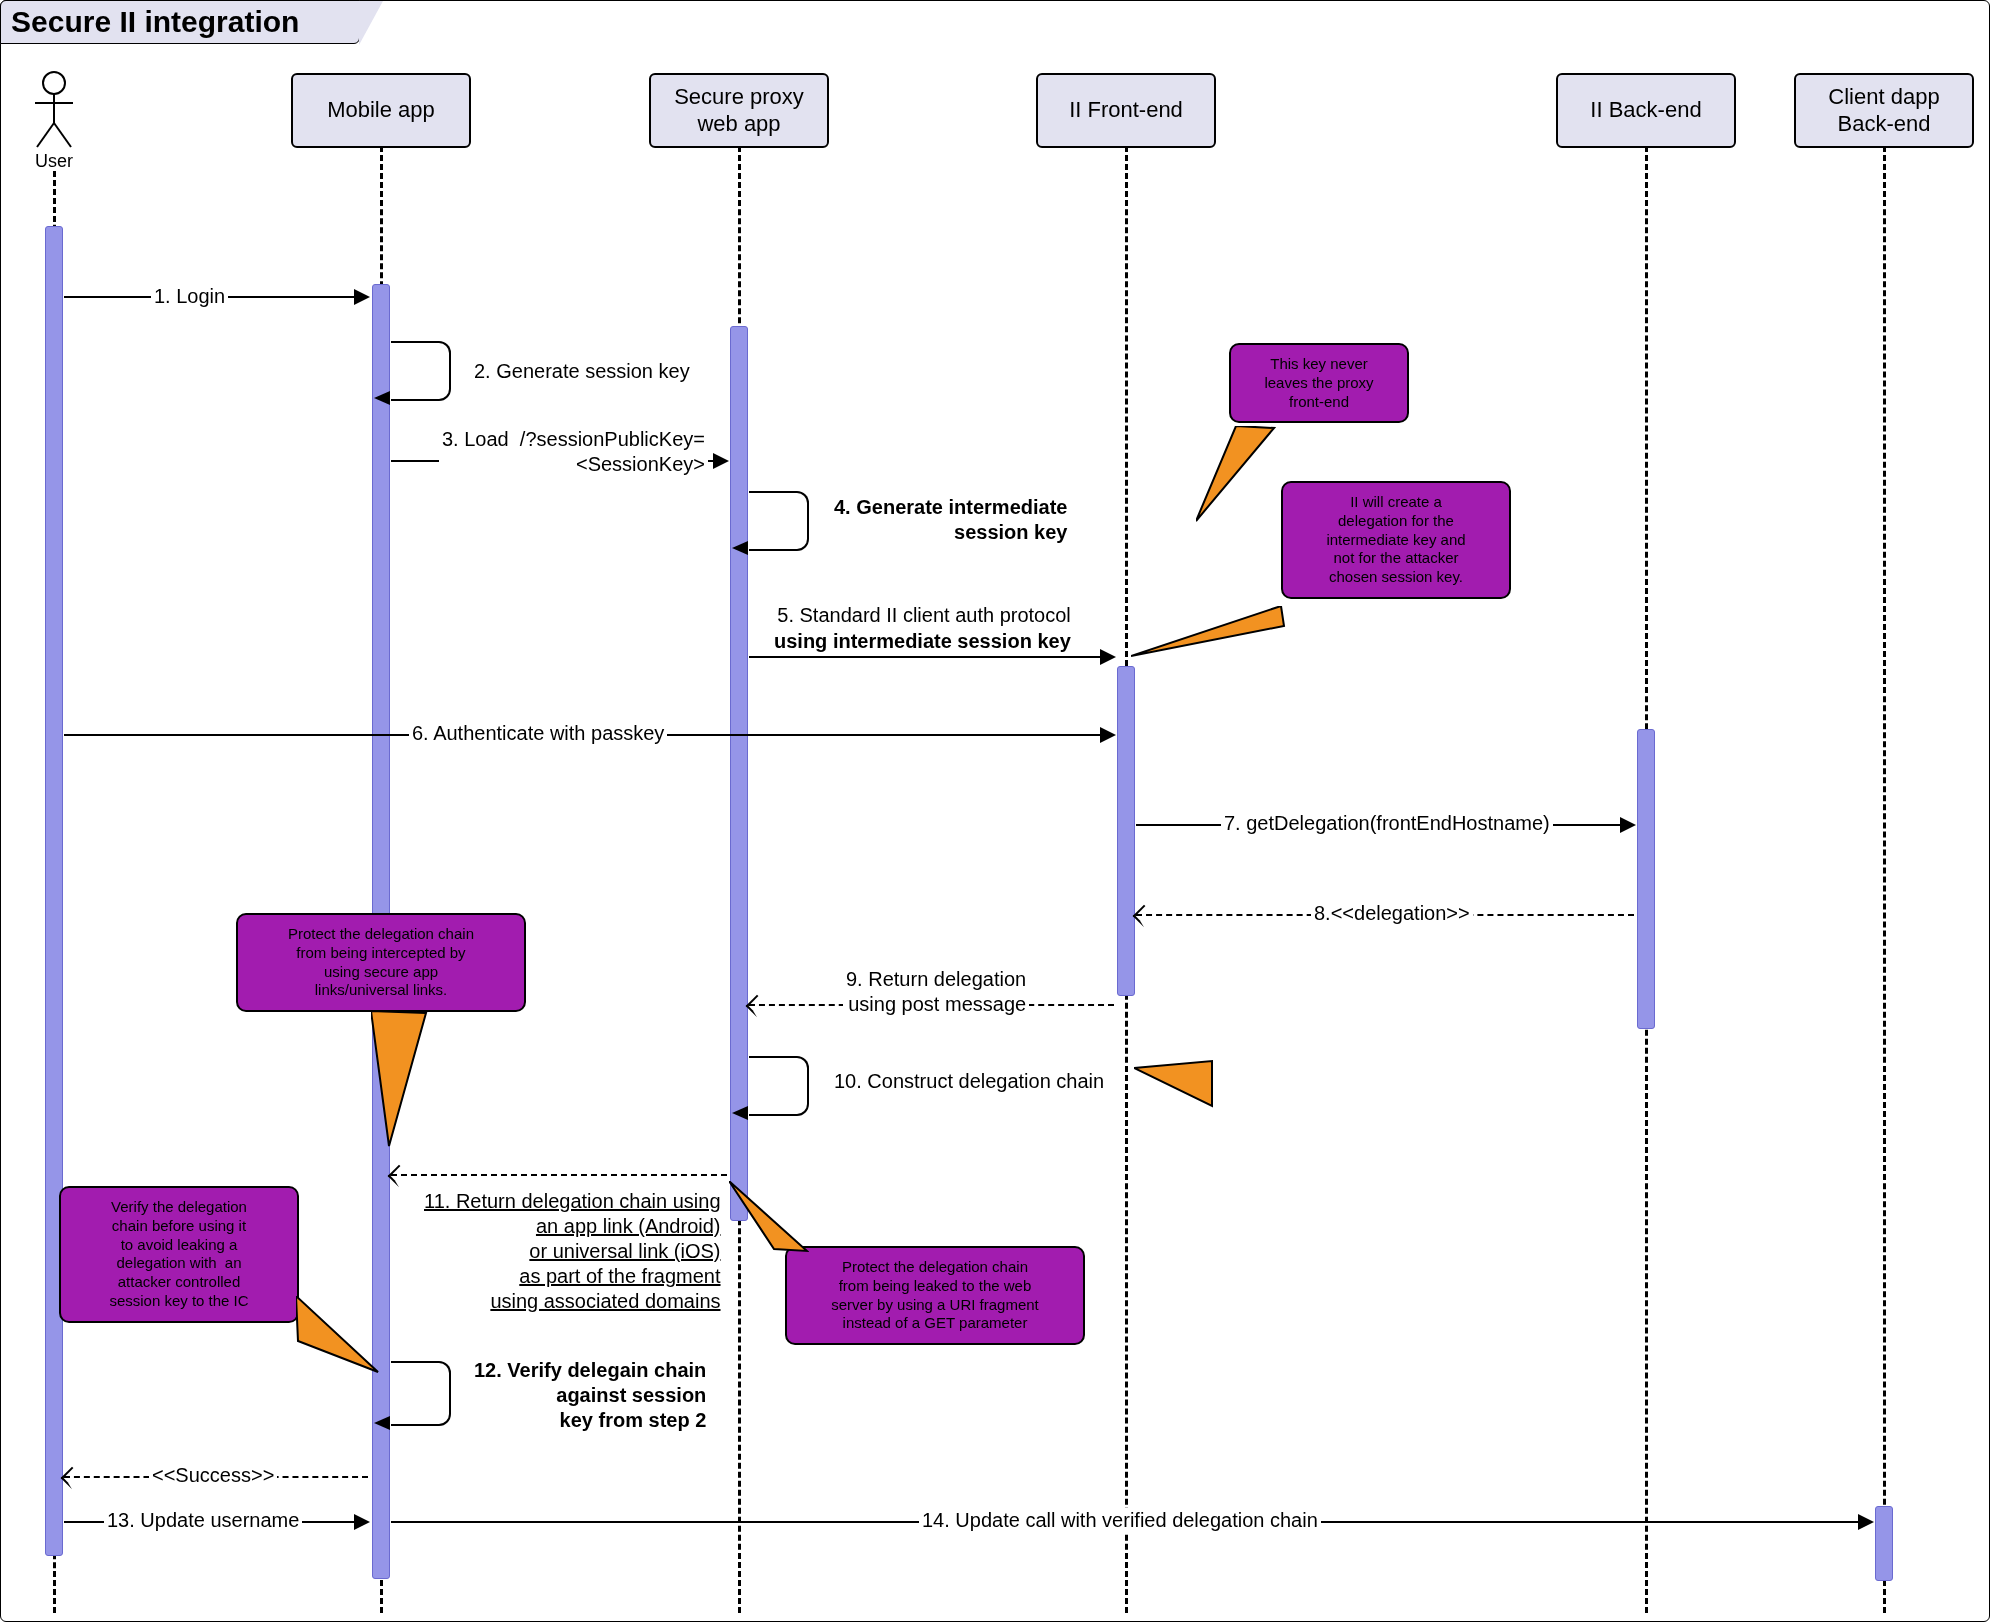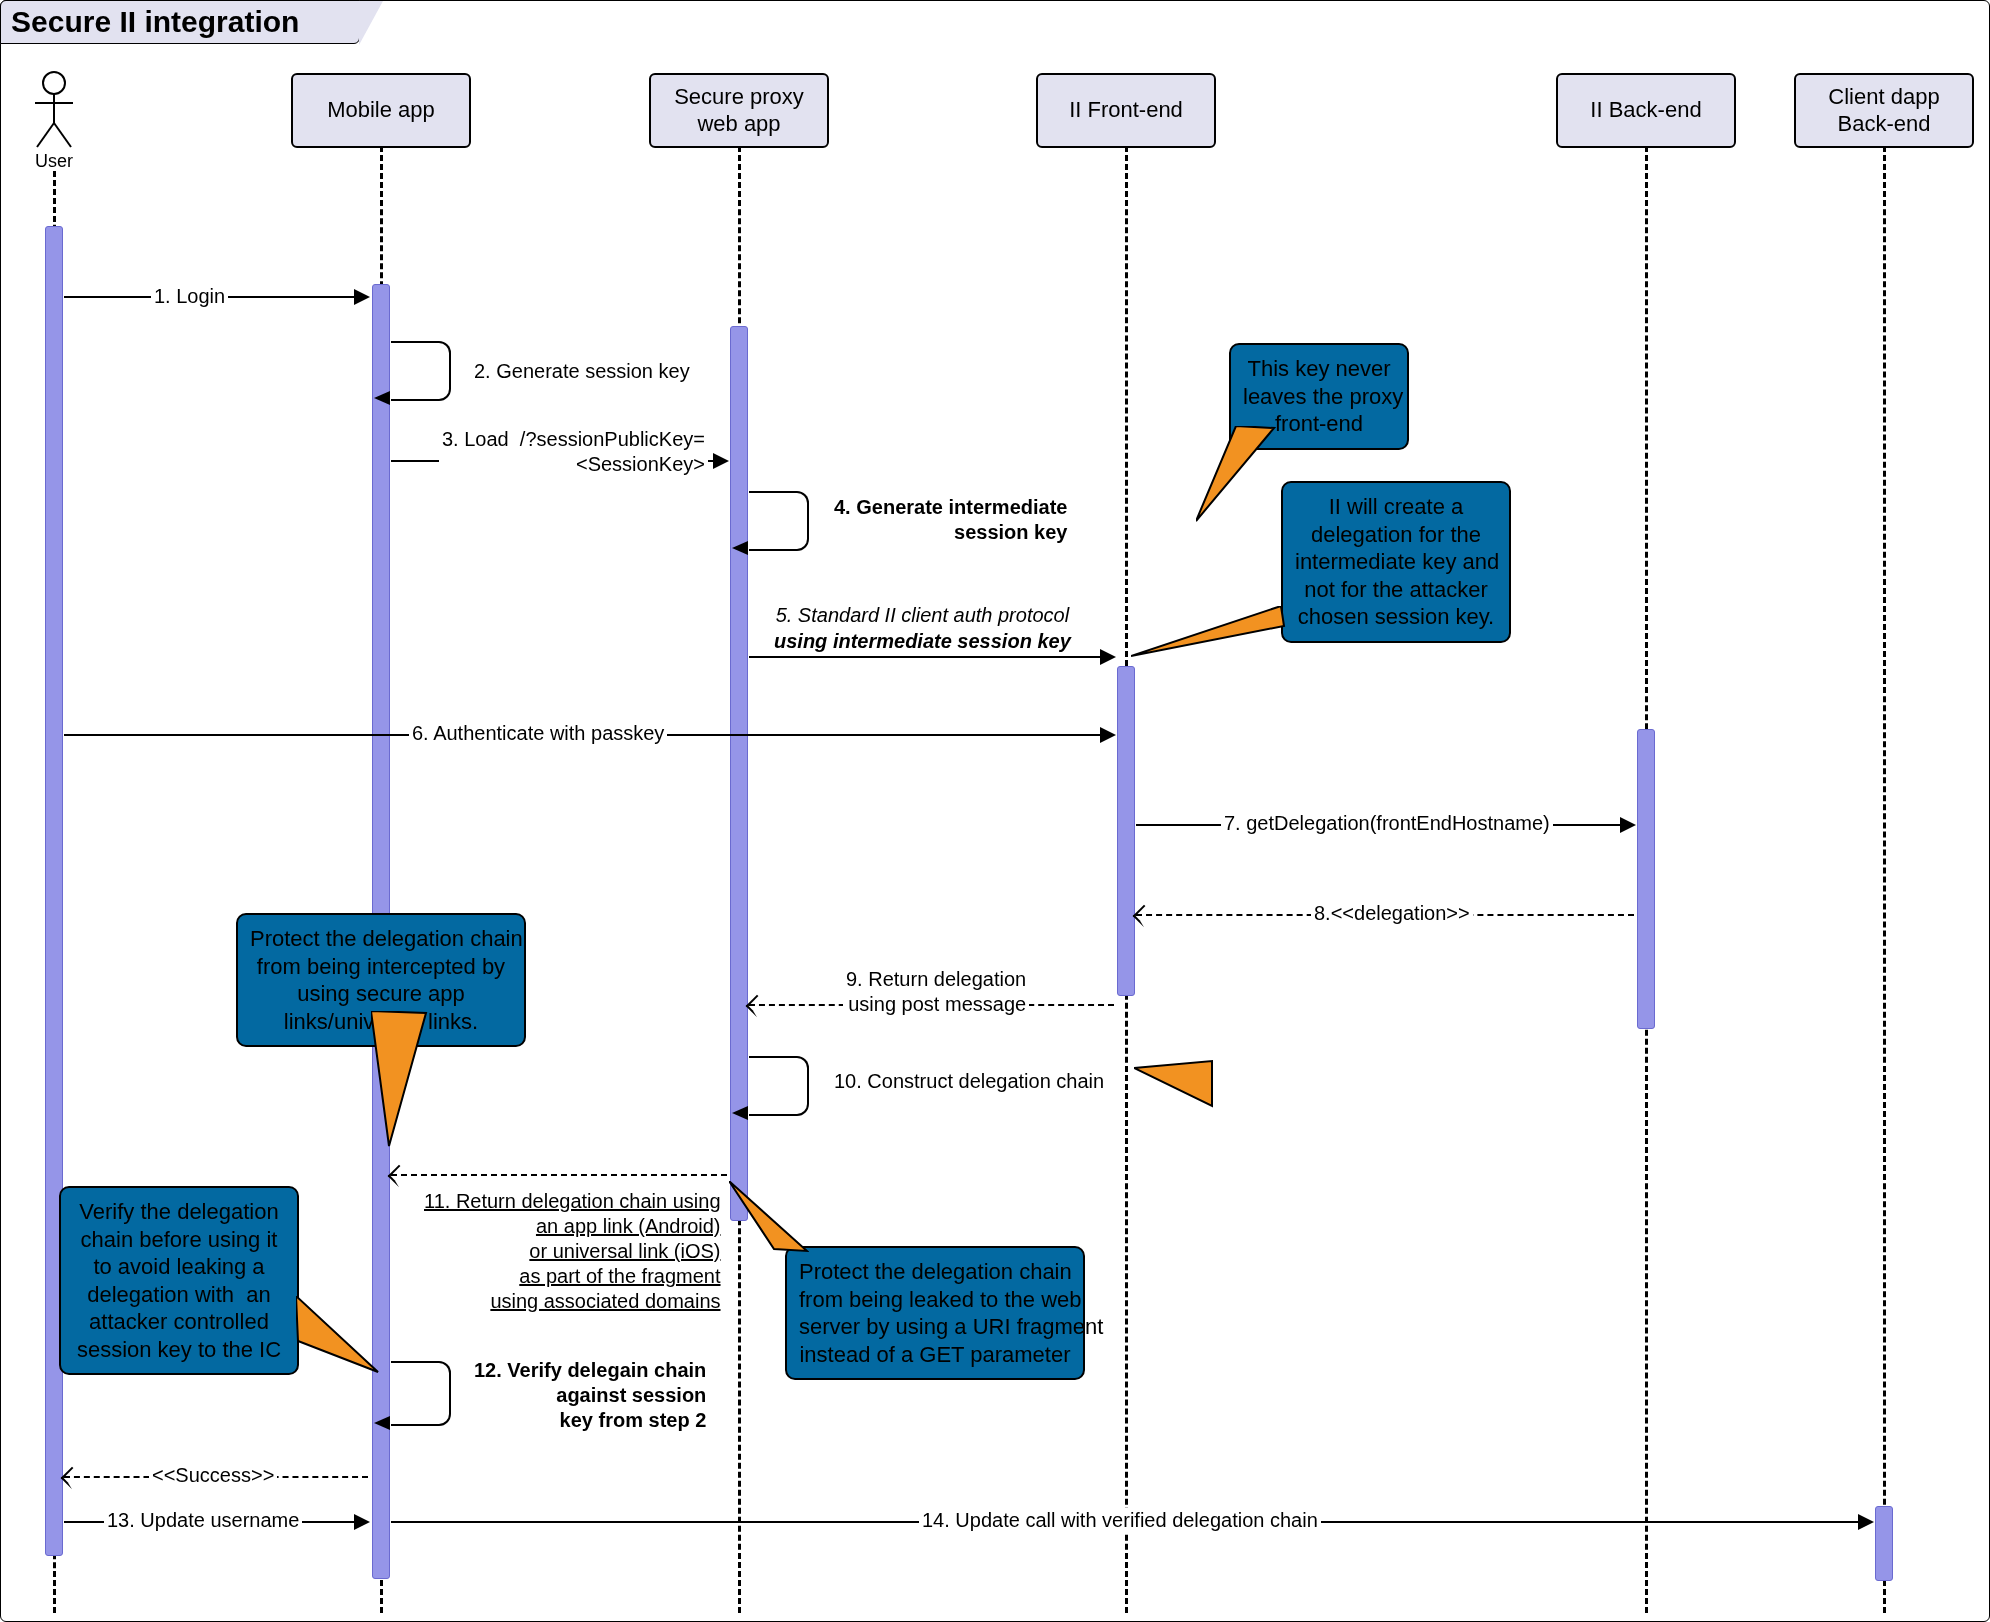--- a/index.html
+++ b/index.html
@@ -13,21 +13,21 @@
   .stick-label { font-size: 18px; text-align: center; margin-top: 2px; }
   .lifeline { position: absolute; top: 145px; bottom: 8px; width: 0; border-left: 3px dashed #000; }
   .activation { position: absolute; background: #9595E8; border: 1px solid #6A6AD0; border-radius: 3px; width: 18px; }
   .msg-line { position: absolute; height: 0; border-top: 2px solid #000; }
   .msg-line.dashed { border-top: 2px dashed #000; }
   .arrow-r { position: absolute; right: -2px; top: -9px; width: 0; height: 0; border-top: 8px solid transparent; border-bottom: 8px solid transparent; border-left: 16px solid #000; }
   .arrow-l { position: absolute; left: -2px; top: -9px; width: 0; height: 0; border-top: 8px solid transparent; border-bottom: 8px solid transparent; border-right: 16px solid #000; }
   .arrow-l.open { border-right: none; width: 16px; height: 16px; border-top: 2px solid #000; border-left: 2px solid #000; transform: rotate(-45deg); top: -8px; left: 0; }
   .msg-label { position: absolute; font-size: 20px; text-align: right; white-space: pre; background: #fff; padding: 0 3px; line-height: 1.25; }
   .self-loop { position: absolute; width: 60px; border: 2px solid #000; border-left: none; border-radius: 0 12px 12px 0; }
-  .note-box { position: absolute; background: #0369a1; border: 2px solid #000; border-radius: 10px; padding: 10px 12px; font-size: 22px; text-align: center; line-height: 1.25; }
+  .note-box { position: absolute; background: #a21caf; border: 2px solid #000; border-radius: 10px; padding: 10px 12px; font-size: 15px; text-align: center; line-height: 1.25; }
   .callout-tail { position: absolute; }
   .bold { font-weight: bold; }
 </style>
 </head>
 <body>
 
 <div class="frame">
   <div class="title-tab">Secure II integration</div>
 
   <div class="stick" style="left:28px; top:70px;">
@@ -95,21 +95,21 @@
   <div class="note-box" style="left:1228px; top:342px; width:180px;"><span style="white-space:pre">This key never
 leaves the proxy
 front-end</span></div>
   <svg class="callout-tail" style="left:1195px; top:425px;" width="80" height="100">
       <polygon points="40,0 78,2 0,95" fill="#F29221" stroke="#000" stroke-width="2"></polygon>
     </svg>
 
   <div class="msg-line" style="left:748px; top:655px; width:365px;">
       <span class="arrow-r"></span>
     </div>
-  <div class="msg-label" style="left:770px; top:601px; white-space:normal; text-align:center; line-height:1.3;font-style:italic;">
+  <div class="msg-label" style="left:770px; top:601px; white-space:normal; line-height:1.3;">
     <span>5. Standard II client auth protocol</span><br>
     <span class="bold">using intermediate session key </span>
   </div>
 
   <div class="note-box" style="left:1280px; top:480px; width:230px;"><span style="white-space:pre">II will create a
 delegation for the
 intermediate key and
 not for the attacker
 chosen session key.</span></div>
   <svg class="callout-tail" style="left:1130px; top:605px;" width="155" height="55">

